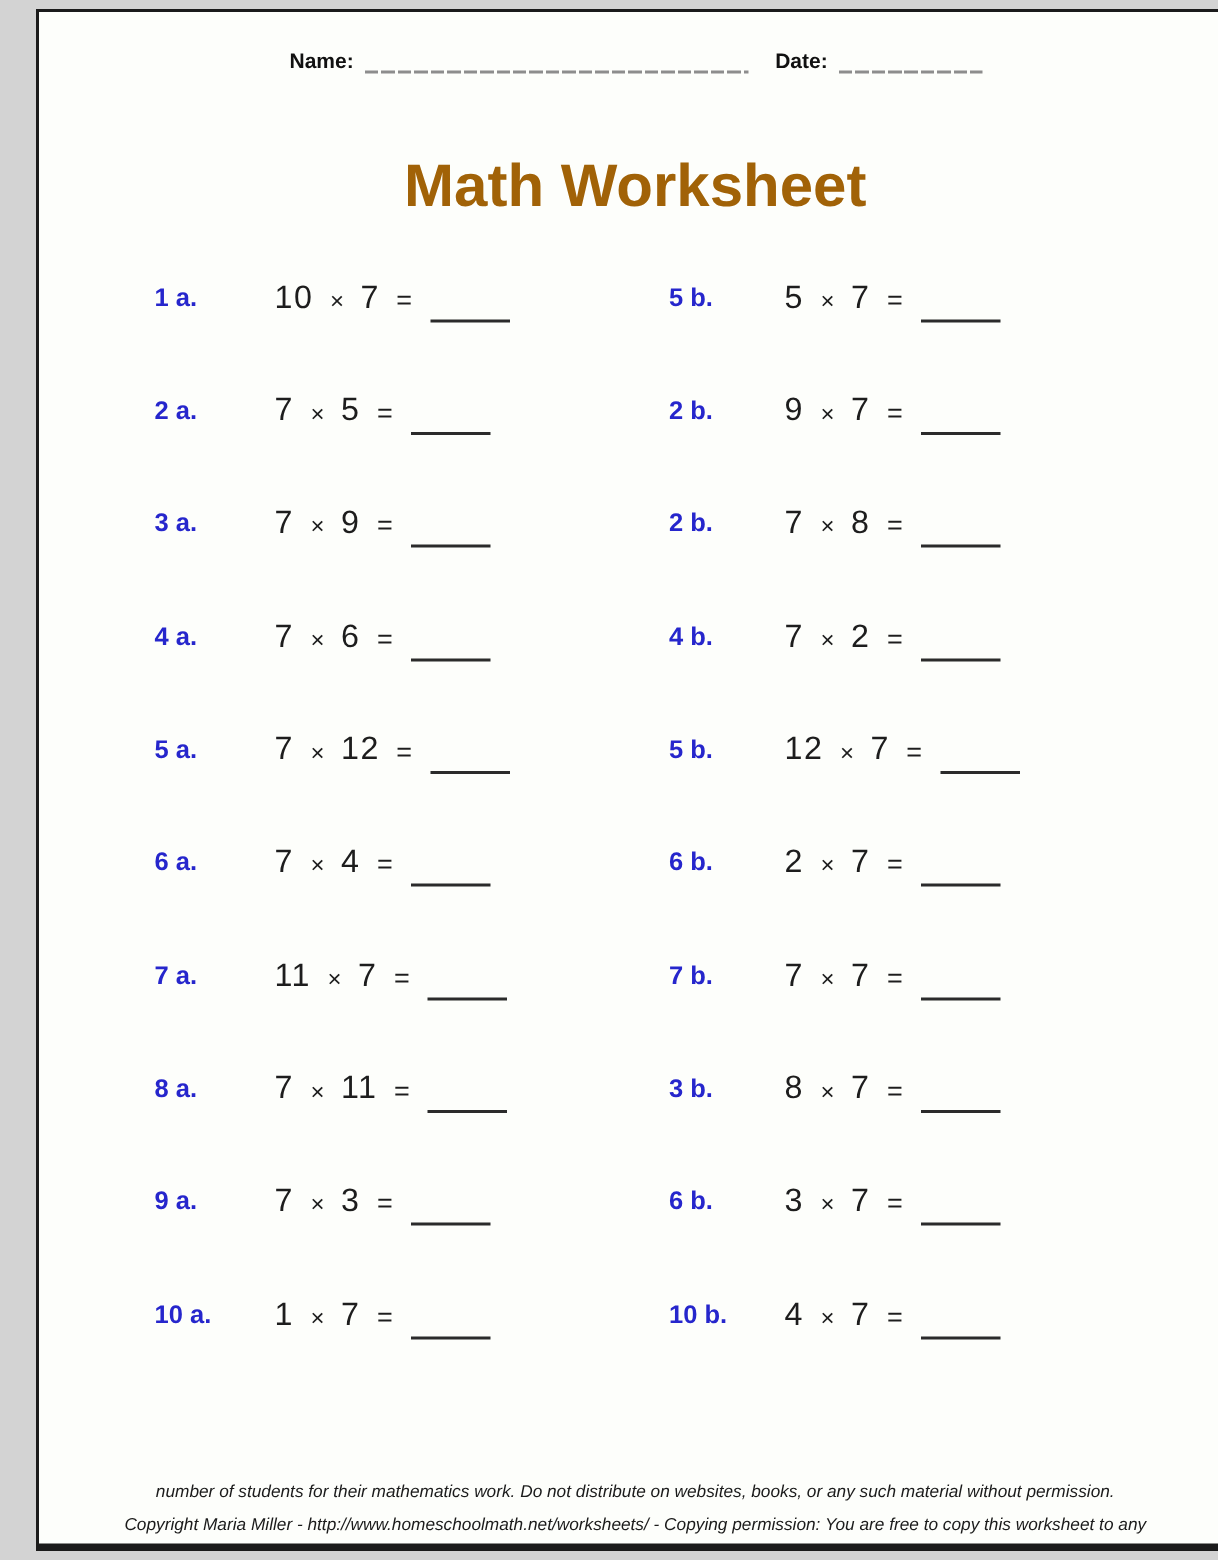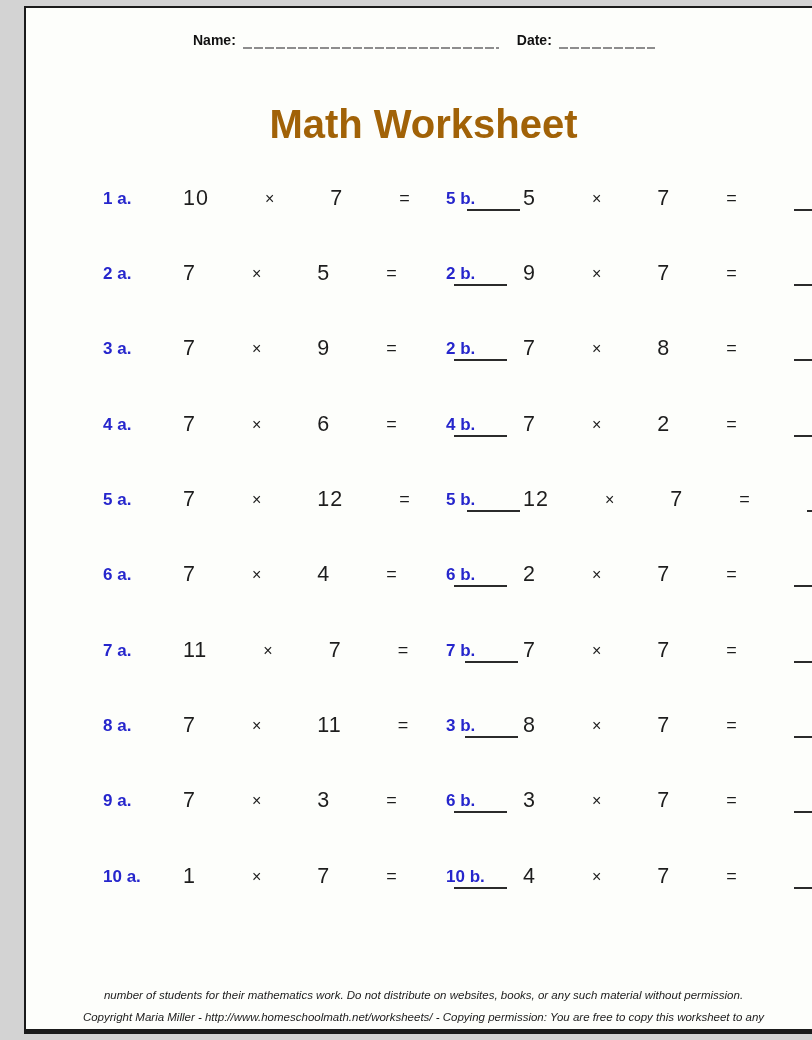--- a/index.html
+++ b/index.html
@@ -46,21 +46,21 @@
   .prob-row { position:absolute; left:0; width:100%; height:30px; }
   .plabel {
     position:absolute; font-weight:bold; font-size:17px;
     color:#2626cc; top:3px; white-space:nowrap;
   }
   .plabel.a { left:77px; }
   .plabel.b { left:420px; }
   .pexpr {
     position:absolute; top:0; white-space:nowrap;
     font-size:21.5px; color:#1d1d1d;
-    display:inline-flex; align-items:center;gap:45px;
+    display:inline-flex; align-items:flex-end;
   }
   .pexpr.a { left:157px; }
   .pexpr.b { left:497px; }
   .pexpr .factor { letter-spacing:1px; }
   .op { font-size:16px; margin:0 11px; color:#1d1d1d; }
   .eq { font-size:18px; margin:0 0 0 11px; }
   .blank {
     width:53px; height:16px; display:inline-block;
     border-bottom:2px solid #2b2b2b;
     margin-left:12px;

